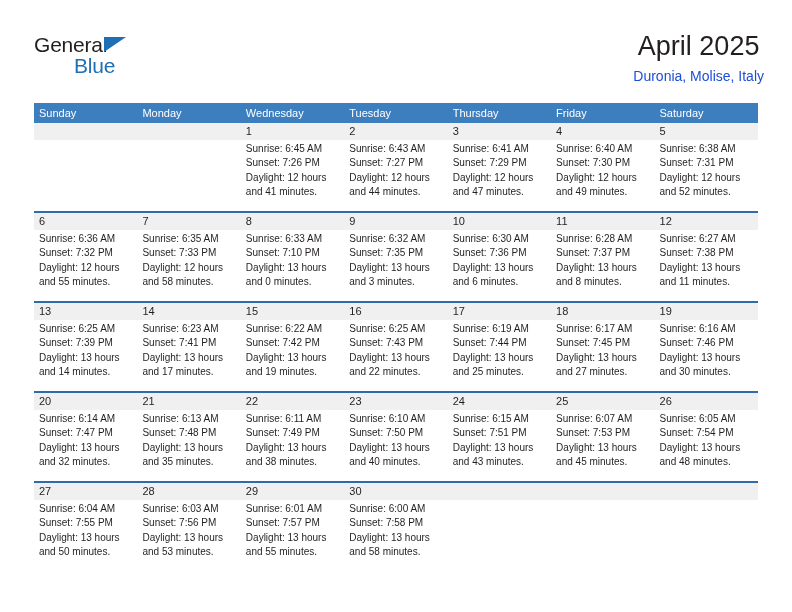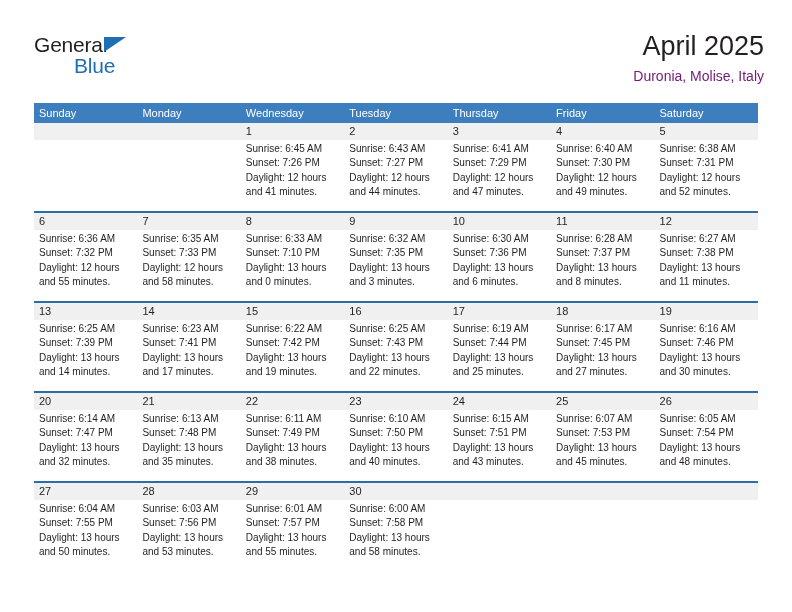--- a/index.html
+++ b/index.html
@@ -49,32 +49,32 @@
     margin-top: -1px;
     margin-left: 40px;
     font-size: 21px;
     color: #1f6fb5;
     line-height: 22px;
     letter-spacing: -0.2px;
   }
   .title-block {
     position: absolute;
     right: 0; top: 0;
-    text-align: right;
+    text-align: center;
   }
   .cal-title {
     font-size: 27px;
     color: #231f20;
     line-height: 32px;
     font-weight: normal;
     margin: 0;
   }
   .cal-subtitle {
     font-size: 14px;
-    color: #701a75;
+    color: #1d4ed8;
     line-height: 20px;
     margin: 4px 0 0 0;
     font-weight: normal;
   }
 
   
   .calendar {
     position: absolute;
     left: 34px; top: 103px;
     width: 724px;

